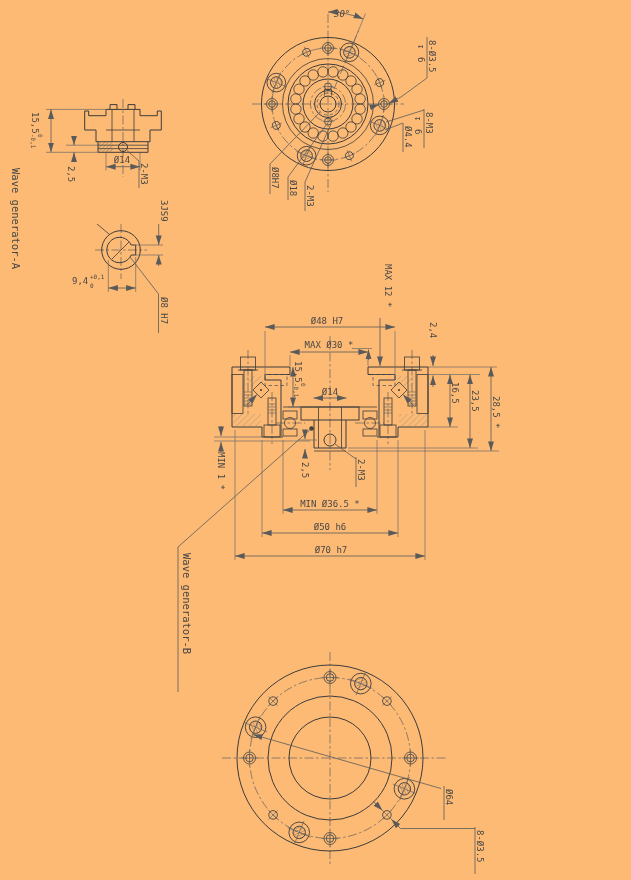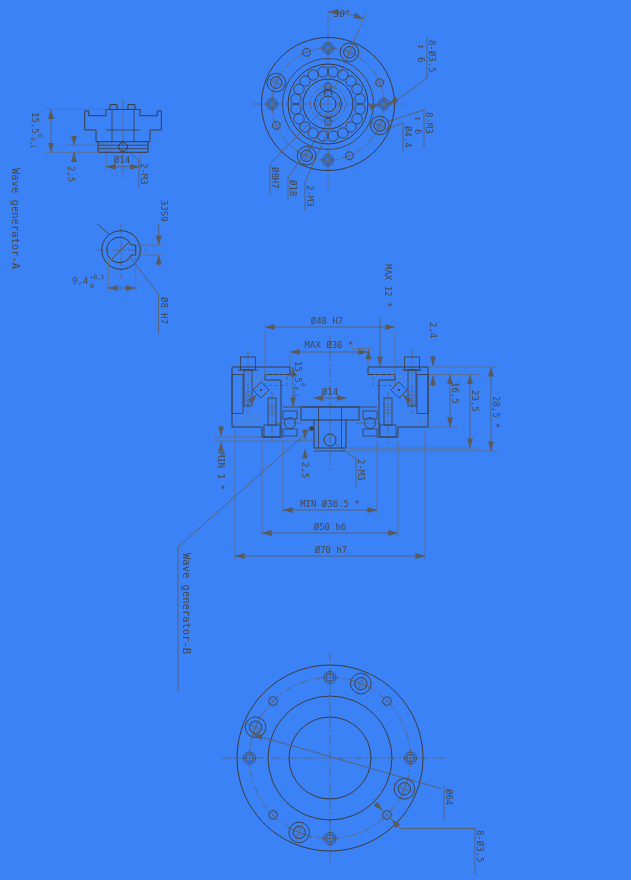--- a/index.html
+++ b/index.html
@@ -1,16 +1,16 @@
 <!DOCTYPE html>
 <html><head>
 <meta charset="utf-8">
 <style>
   html,body{margin:0;padding:0;background:#e8e8e8;}
-  .sheet{position:relative;width:631px;height:880px;background:#3b82f6;overflow:hidden;
+  .sheet{position:relative;width:631px;height:880px;background:#fdba74;overflow:hidden;
          font-family:"DejaVu Sans Mono", monospace;}
   svg{display:block;}
   .geo{stroke:#3c3c3c;stroke-width:1;fill:none;}
   .geo2{stroke:#3c3c3c;stroke-width:0.8;fill:none;}
   .dimln{stroke:#5a5a5a;stroke-width:0.8;fill:none;}
   .ext{stroke:#6a6a6a;stroke-width:0.7;fill:none;}
   .cl{stroke:#5f5f5f;stroke-width:0.7;fill:none;stroke-dasharray:9 2.5 2.5 2.5;}
   .hid{stroke:#5a5a5a;stroke-width:0.8;fill:none;stroke-dasharray:3.5 2.5;}
   .tick{stroke:#5f5f5f;stroke-width:0.6;fill:none;}
   text{fill:#474747;font-family:"DejaVu Sans Mono", monospace;font-size:9px;}

